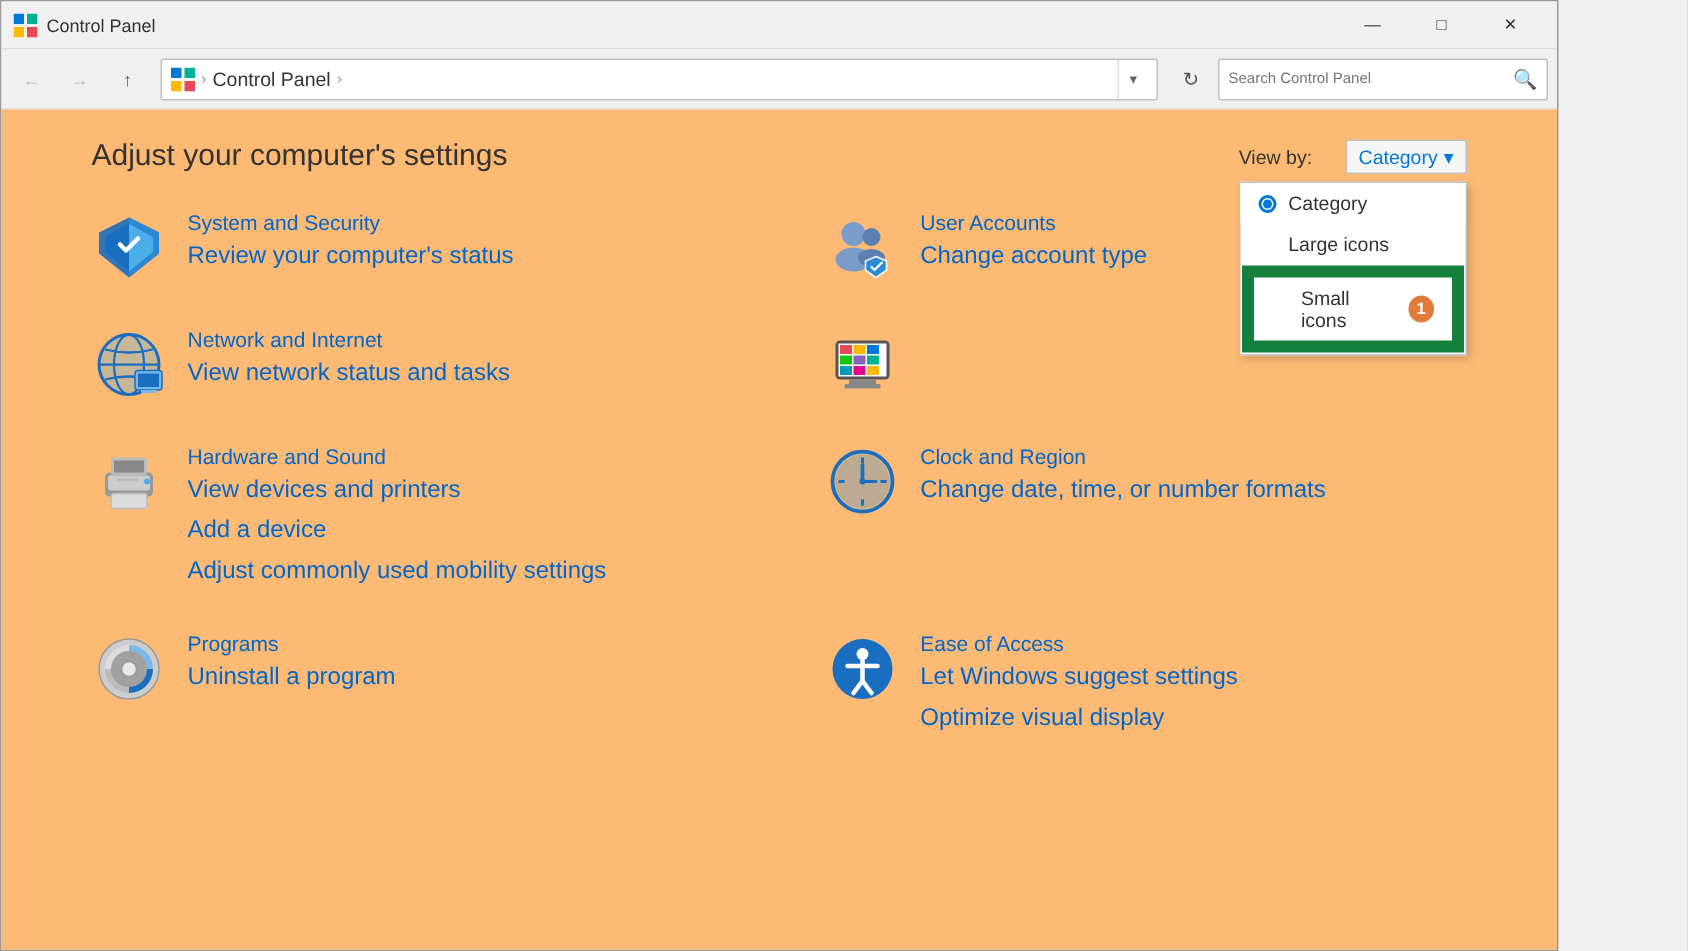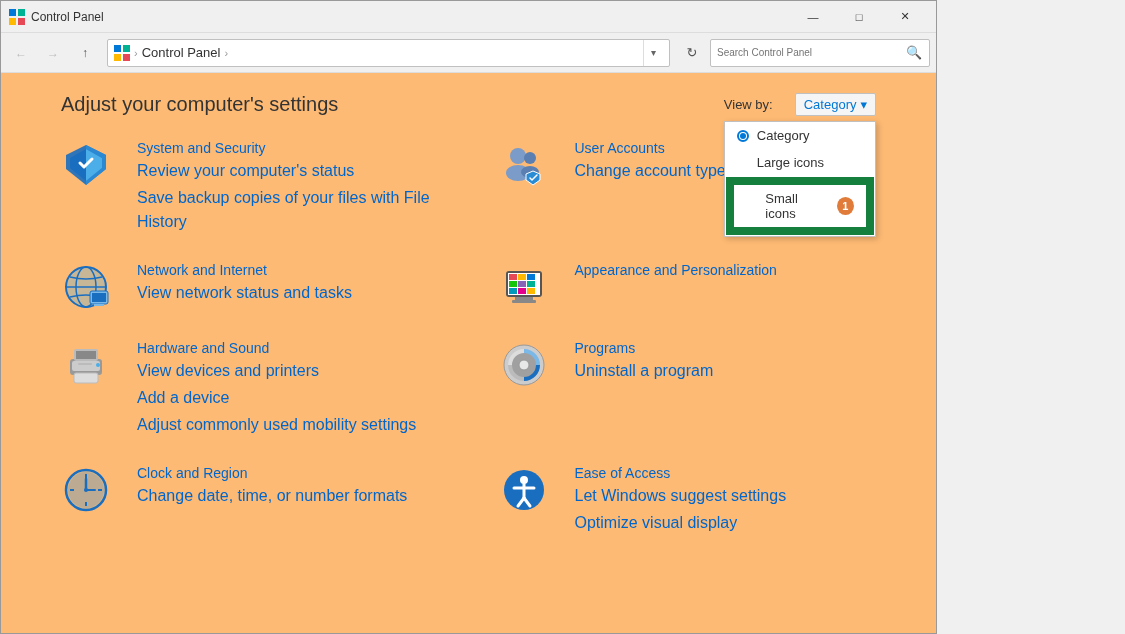--- a/index.html
+++ b/index.html
@@ -7,21 +7,21 @@
       font-family: 'Segoe UI', sans-serif;
       font-size: 13px;
       background: #f0f0f0;
       width: 1125px;
       height: 634px;
       overflow: hidden;
     }
 
     
     .window {
-      width: 937px;
+      width: 1039px;
       height: 634px;
       background: #fff;
       border: 1px solid #999;
       display: flex;
       flex-direction: column;
     }
 
     
     .titlebar {
       height: 32px;
@@ -269,21 +269,21 @@
 
     
     .categories-grid {
       display: grid;
       grid-template-columns: 1fr 1fr;
       gap: 28px 60px;
     }
 
     .category-item {
       display: flex;
-      gap: 26px;
+      gap: 14px;
       align-items: flex-start;
     }
     .category-icon {
       width: 50px;
       height: 50px;
       flex-shrink: 0;
       display: flex;
       align-items: center;
       justify-content: center;
     }
@@ -394,21 +394,20 @@
             <polygon points="24,4 44,14 44,28 24,44 4,28 4,14" fill="#1a6ec0" opacity="0.9"></polygon>
             <polygon points="24,4 44,14 44,28 24,44" fill="#2b8cd6" opacity="0.9"></polygon>
             <polygon points="24,8 40,17 40,27 24,40 8,27 8,17" fill="#1a6ec0"></polygon>
             <polygon points="24,8 40,17 40,27 24,40" fill="#4baee8"></polygon>
             <path d="M18 22 L22 26 L30 18" stroke="white" stroke-width="3" fill="none" stroke-linecap="round" stroke-linejoin="round"></path>
           </svg>
         </div>
         <div class="category-content">
           <a class="category-title">System and Security</a>
           <span class="category-link">Review your computer's status</span>
-          <span class="category-link">Save backup copies of your files with File History</span>
         </div>
       </div>
 
       <div class="category-item">
         <div class="category-icon">
           <svg width="48" height="48" viewBox="0 0 48 48">
 
             <circle cx="18" cy="15" r="8" fill="#7b9bc8"></circle>
             <ellipse cx="18" cy="32" rx="12" ry="8" fill="#7b9bc8"></ellipse>
             <circle cx="30" cy="17" r="6" fill="#5a7fb0"></circle>
@@ -459,23 +458,20 @@
             <rect x="9" y="18" width="8" height="6" fill="#16c60c"></rect>
             <rect x="18" y="18" width="8" height="6" fill="#8764b8"></rect>
             <rect x="27" y="18" width="8" height="6" fill="#00b294"></rect>
             <rect x="9" y="25" width="8" height="6" fill="#0099bc"></rect>
             <rect x="18" y="25" width="8" height="6" fill="#e3008c"></rect>
             <rect x="27" y="25" width="8" height="6" fill="#ffb900"></rect>
             <rect x="15" y="34" width="18" height="3" fill="#888"></rect>
             <rect x="12" y="37" width="24" height="3" rx="1" fill="#888"></rect>
           </svg>
         </div>
-        <div class="category-content">
-          <a class="category-title">Appearance and Personalization</a>
-        </div>
       </div>
 
       <div class="category-item">
         <div class="category-icon">
           <svg width="48" height="48" viewBox="0 0 48 48">
 
             <rect x="8" y="18" width="32" height="16" rx="3" fill="#999"></rect>
             <rect x="10" y="20" width="28" height="10" rx="2" fill="#ccc"></rect>
             <rect x="12" y="8" width="24" height="12" rx="2" fill="#bbb"></rect>
             <rect x="14" y="10" width="20" height="8" fill="#888"></rect>
@@ -489,63 +485,63 @@
           <span class="category-link">View devices and printers</span>
           <span class="category-link">Add a device</span>
           <span class="category-link">Adjust commonly used mobility settings</span>
         </div>
       </div>
 
       <div class="category-item">
         <div class="category-icon">
           <svg width="48" height="48" viewBox="0 0 48 48">
 
+            <circle cx="24" cy="24" r="20" fill="#4baee8" opacity="0.2"></circle>
+            <circle cx="24" cy="24" r="20" fill="none" stroke="#1a6ec0" stroke-width="2.5"></circle>
+            <circle cx="24" cy="24" r="18" fill="#1a6ec0" opacity="0.15"></circle>
+
+            <line x1="24" y1="8" x2="24" y2="12" stroke="#1a6ec0" stroke-width="2"></line>
+            <line x1="24" y1="36" x2="24" y2="40" stroke="#1a6ec0" stroke-width="2"></line>
+            <line x1="8" y1="24" x2="12" y2="24" stroke="#1a6ec0" stroke-width="2"></line>
+            <line x1="36" y1="24" x2="40" y2="24" stroke="#1a6ec0" stroke-width="2"></line>
+
+            <line x1="24" y1="24" x2="24" y2="13" stroke="#1a6ec0" stroke-width="2.5" stroke-linecap="round"></line>
+            <line x1="24" y1="24" x2="33" y2="24" stroke="#1a6ec0" stroke-width="2" stroke-linecap="round"></line>
+            <circle cx="24" cy="24" r="2" fill="#1a6ec0"></circle>
+          </svg>
+        </div>
+        <div class="category-content">
+          <a class="category-title">Clock and Region</a>
+          <span class="category-link">Change date, time, or number formats</span>
+        </div>
+      </div>
+
+      <div class="category-item">
+        <div class="category-icon">
+          <svg width="48" height="48" viewBox="0 0 48 48">
+
             <circle cx="24" cy="24" r="20" fill="#ccc" stroke="#999" stroke-width="1"></circle>
             <circle cx="24" cy="24" r="14" fill="#a0a0a0"></circle>
             <circle cx="24" cy="24" r="5" fill="#e8e8e8" stroke="#999" stroke-width="1"></circle>
             <path d="M24 10 A14 14 0 0 1 38 24" fill="none" stroke="#7ab8e8" stroke-width="4"></path>
             <path d="M38 24 A14 14 0 0 1 24 38" fill="none" stroke="#1a6ec0" stroke-width="4"></path>
             <path d="M24 38 A14 14 0 0 1 10 24" fill="none" stroke="#bbb" stroke-width="4"></path>
             <path d="M10 24 A14 14 0 0 1 24 10" fill="none" stroke="#ddd" stroke-width="4"></path>
           </svg>
         </div>
         <div class="category-content">
           <a class="category-title">Programs</a>
           <span class="category-link">Uninstall a program</span>
         </div>
       </div>
 
       <div class="category-item">
         <div class="category-icon">
           <svg width="48" height="48" viewBox="0 0 48 48">
 
-            <circle cx="24" cy="24" r="20" fill="#4baee8" opacity="0.2"></circle>
-            <circle cx="24" cy="24" r="20" fill="none" stroke="#1a6ec0" stroke-width="2.5"></circle>
-            <circle cx="24" cy="24" r="18" fill="#1a6ec0" opacity="0.15"></circle>
-
-            <line x1="24" y1="8" x2="24" y2="12" stroke="#1a6ec0" stroke-width="2"></line>
-            <line x1="24" y1="36" x2="24" y2="40" stroke="#1a6ec0" stroke-width="2"></line>
-            <line x1="8" y1="24" x2="12" y2="24" stroke="#1a6ec0" stroke-width="2"></line>
-            <line x1="36" y1="24" x2="40" y2="24" stroke="#1a6ec0" stroke-width="2"></line>
-
-            <line x1="24" y1="24" x2="24" y2="13" stroke="#1a6ec0" stroke-width="2.5" stroke-linecap="round"></line>
-            <line x1="24" y1="24" x2="33" y2="24" stroke="#1a6ec0" stroke-width="2" stroke-linecap="round"></line>
-            <circle cx="24" cy="24" r="2" fill="#1a6ec0"></circle>
-          </svg>
-        </div>
-        <div class="category-content">
-          <a class="category-title">Clock and Region</a>
-          <span class="category-link">Change date, time, or number formats</span>
-        </div>
-      </div>
-
-      <div class="category-item">
-        <div class="category-icon">
-          <svg width="48" height="48" viewBox="0 0 48 48">
-
             <circle cx="24" cy="24" r="20" fill="#1a6ec0"></circle>
             <circle cx="24" cy="14" r="4" fill="white"></circle>
             <line x1="24" y1="18" x2="24" y2="32" stroke="white" stroke-width="3" stroke-linecap="round"></line>
             <line x1="14" y1="22" x2="34" y2="22" stroke="white" stroke-width="3" stroke-linecap="round"></line>
             <line x1="24" y1="32" x2="18" y2="40" stroke="white" stroke-width="3" stroke-linecap="round"></line>
             <line x1="24" y1="32" x2="30" y2="40" stroke="white" stroke-width="3" stroke-linecap="round"></line>
           </svg>
         </div>
         <div class="category-content">
           <a class="category-title">Ease of Access</a>

